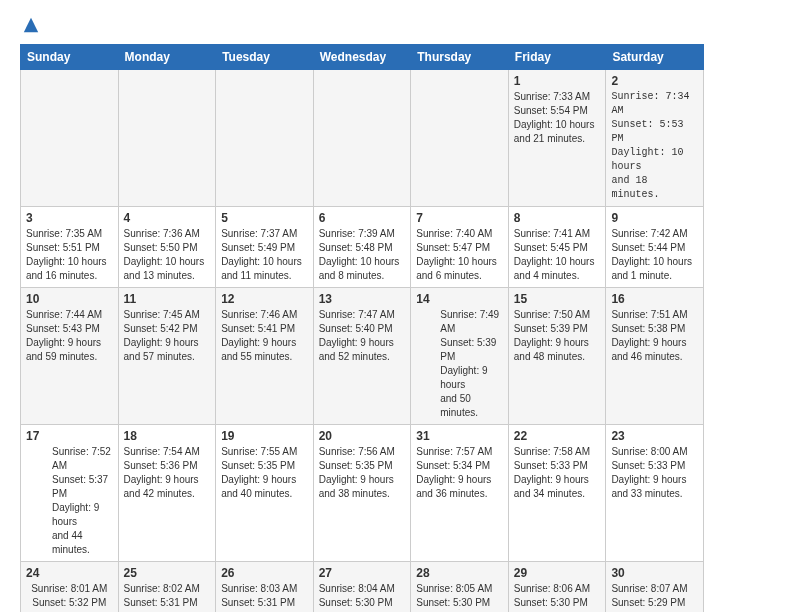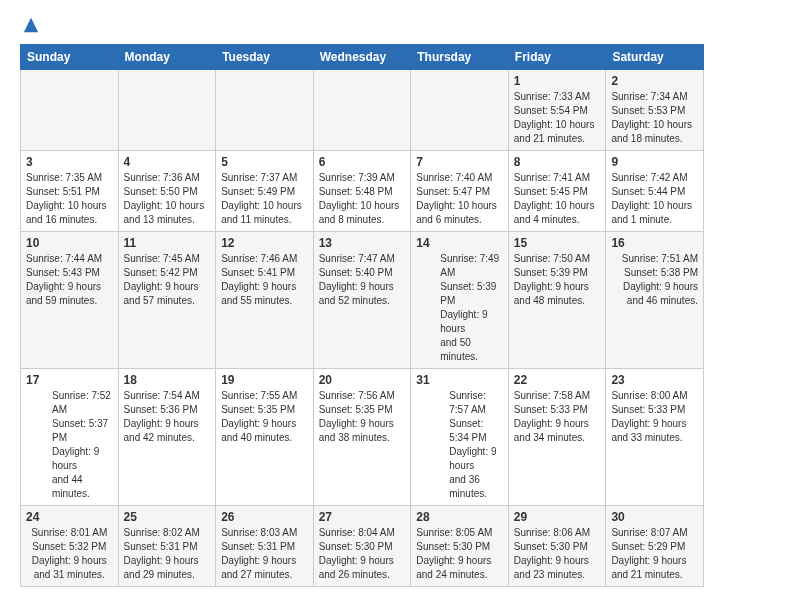--- a/index.html
+++ b/index.html
@@ -140,21 +140,21 @@
           <td class="empty-cell"></td>
           <td>
             <span class="day-num">1</span>
             <div class="day-info" style="white-space: pre-line;">Sunrise: 7:33 AM
 Sunset: 5:54 PM
 Daylight: 10 hours
 and 21 minutes.</div>
           </td>
           <td>
             <span class="day-num">2</span>
-            <div class="day-info" style="white-space: pre-line;">Sunrise: 7:34 AM
+            <div class="day-info" style="white-space: pre-line; font-family: Liberation Mono, monospace;">Sunrise: 7:34 AM
 Sunset: 5:53 PM
 Daylight: 10 hours
 and 18 minutes.</div>
           </td>
         </tr>
         <tr>
           <td>
             <span class="day-num">3</span>
             <div class="day-info" style="white-space: pre-line;">Sunrise: 7:35 AM
 Sunset: 5:51 PM
@@ -242,21 +242,21 @@
           </td>
           <td>
             <span class="day-num">15</span>
             <div class="day-info" style="white-space: pre-line;">Sunrise: 7:50 AM
 Sunset: 5:39 PM
 Daylight: 9 hours
 and 48 minutes.</div>
           </td>
           <td>
             <span class="day-num">16</span>
-            <div class="day-info" style="white-space: pre-line; text-align: right;">Sunrise: 7:51 AM
+            <div class="day-info" style="white-space: pre-line;">Sunrise: 7:51 AM
 Sunset: 5:38 PM
 Daylight: 9 hours
 and 46 minutes.</div>
           </td>
         </tr>
         <tr>
           <td>
             <span class="day-num">17</span>
             <div class="day-info" style="white-space: pre-line; margin-left: 26px;">Sunrise: 7:52 AM
 Sunset: 5:37 PM
@@ -279,21 +279,21 @@
           </td>
           <td>
             <span class="day-num">20</span>
             <div class="day-info" style="white-space: pre-line;">Sunrise: 7:56 AM
 Sunset: 5:35 PM
 Daylight: 9 hours
 and 38 minutes.</div>
           </td>
           <td>
             <span class="day-num">31</span>
-            <div class="day-info" style="white-space: pre-line; margin-left: 33px;">Sunrise: 7:57 AM
+            <div class="day-info" style="white-space: pre-line;">Sunrise: 7:57 AM
 Sunset: 5:34 PM
 Daylight: 9 hours
 and 36 minutes.</div>
           </td>
           <td>
             <span class="day-num">22</span>
             <div class="day-info" style="white-space: pre-line;">Sunrise: 7:58 AM
 Sunset: 5:33 PM
 Daylight: 9 hours
 and 34 minutes.</div>

